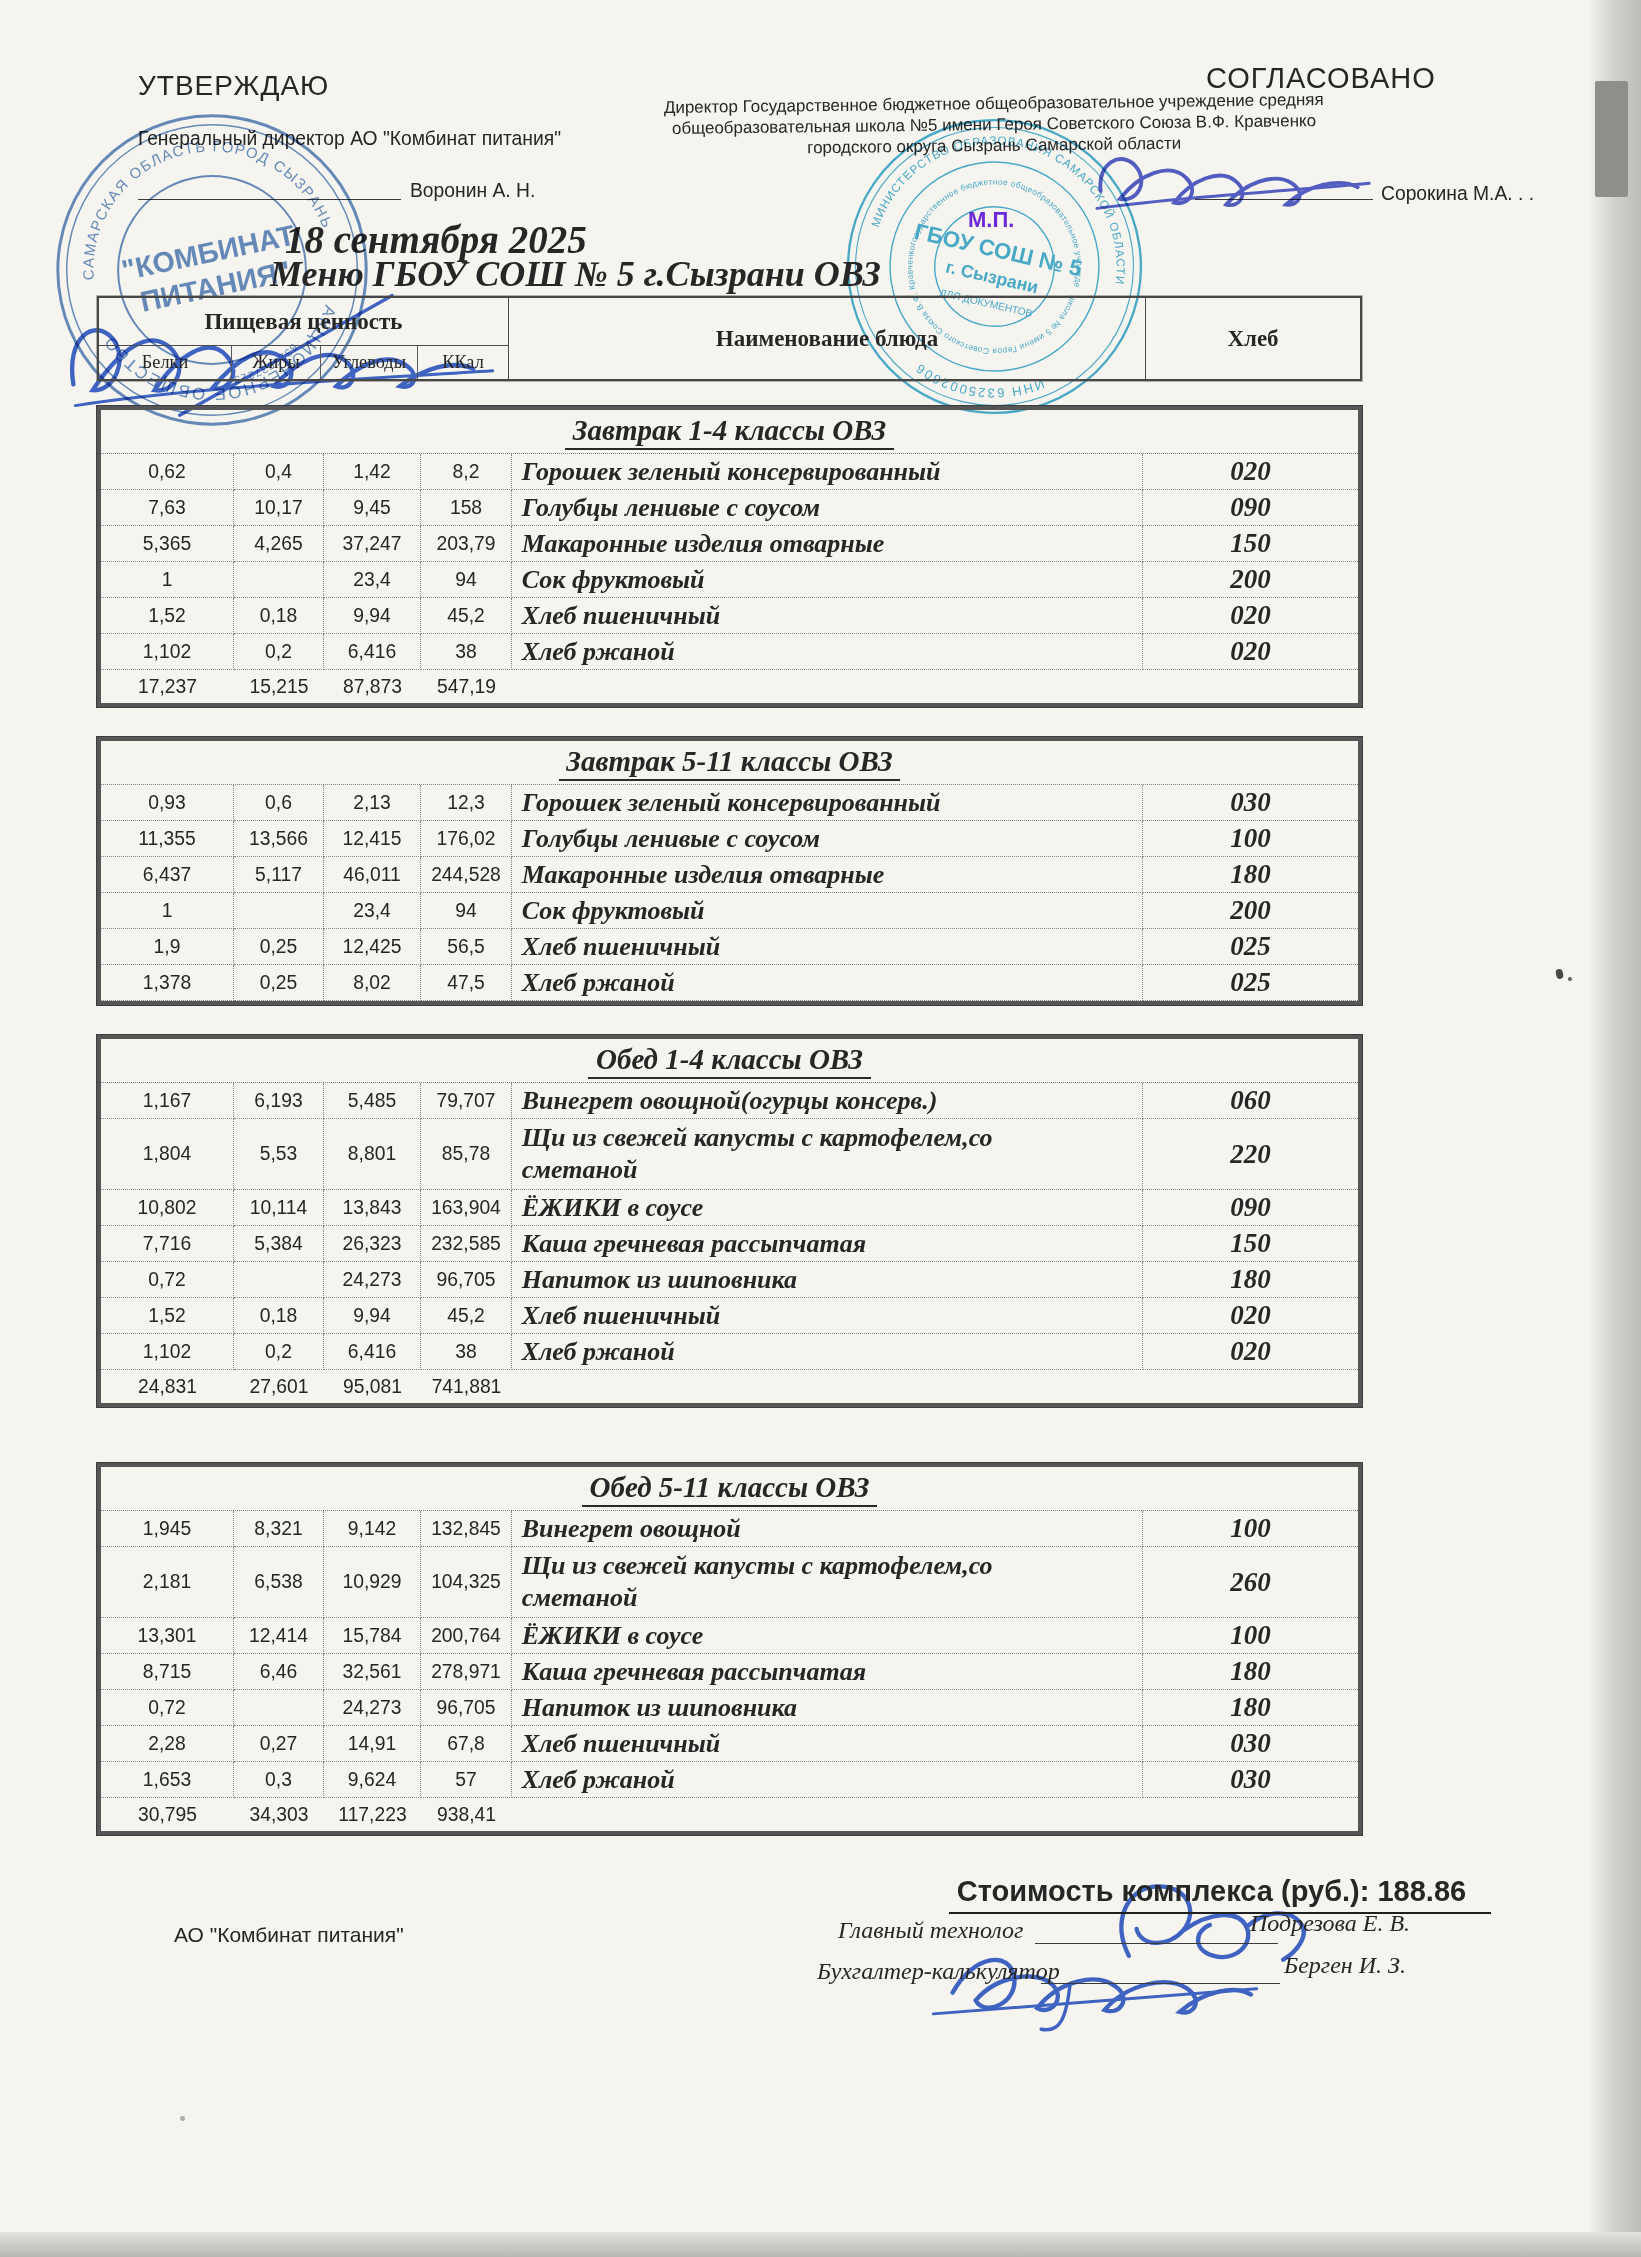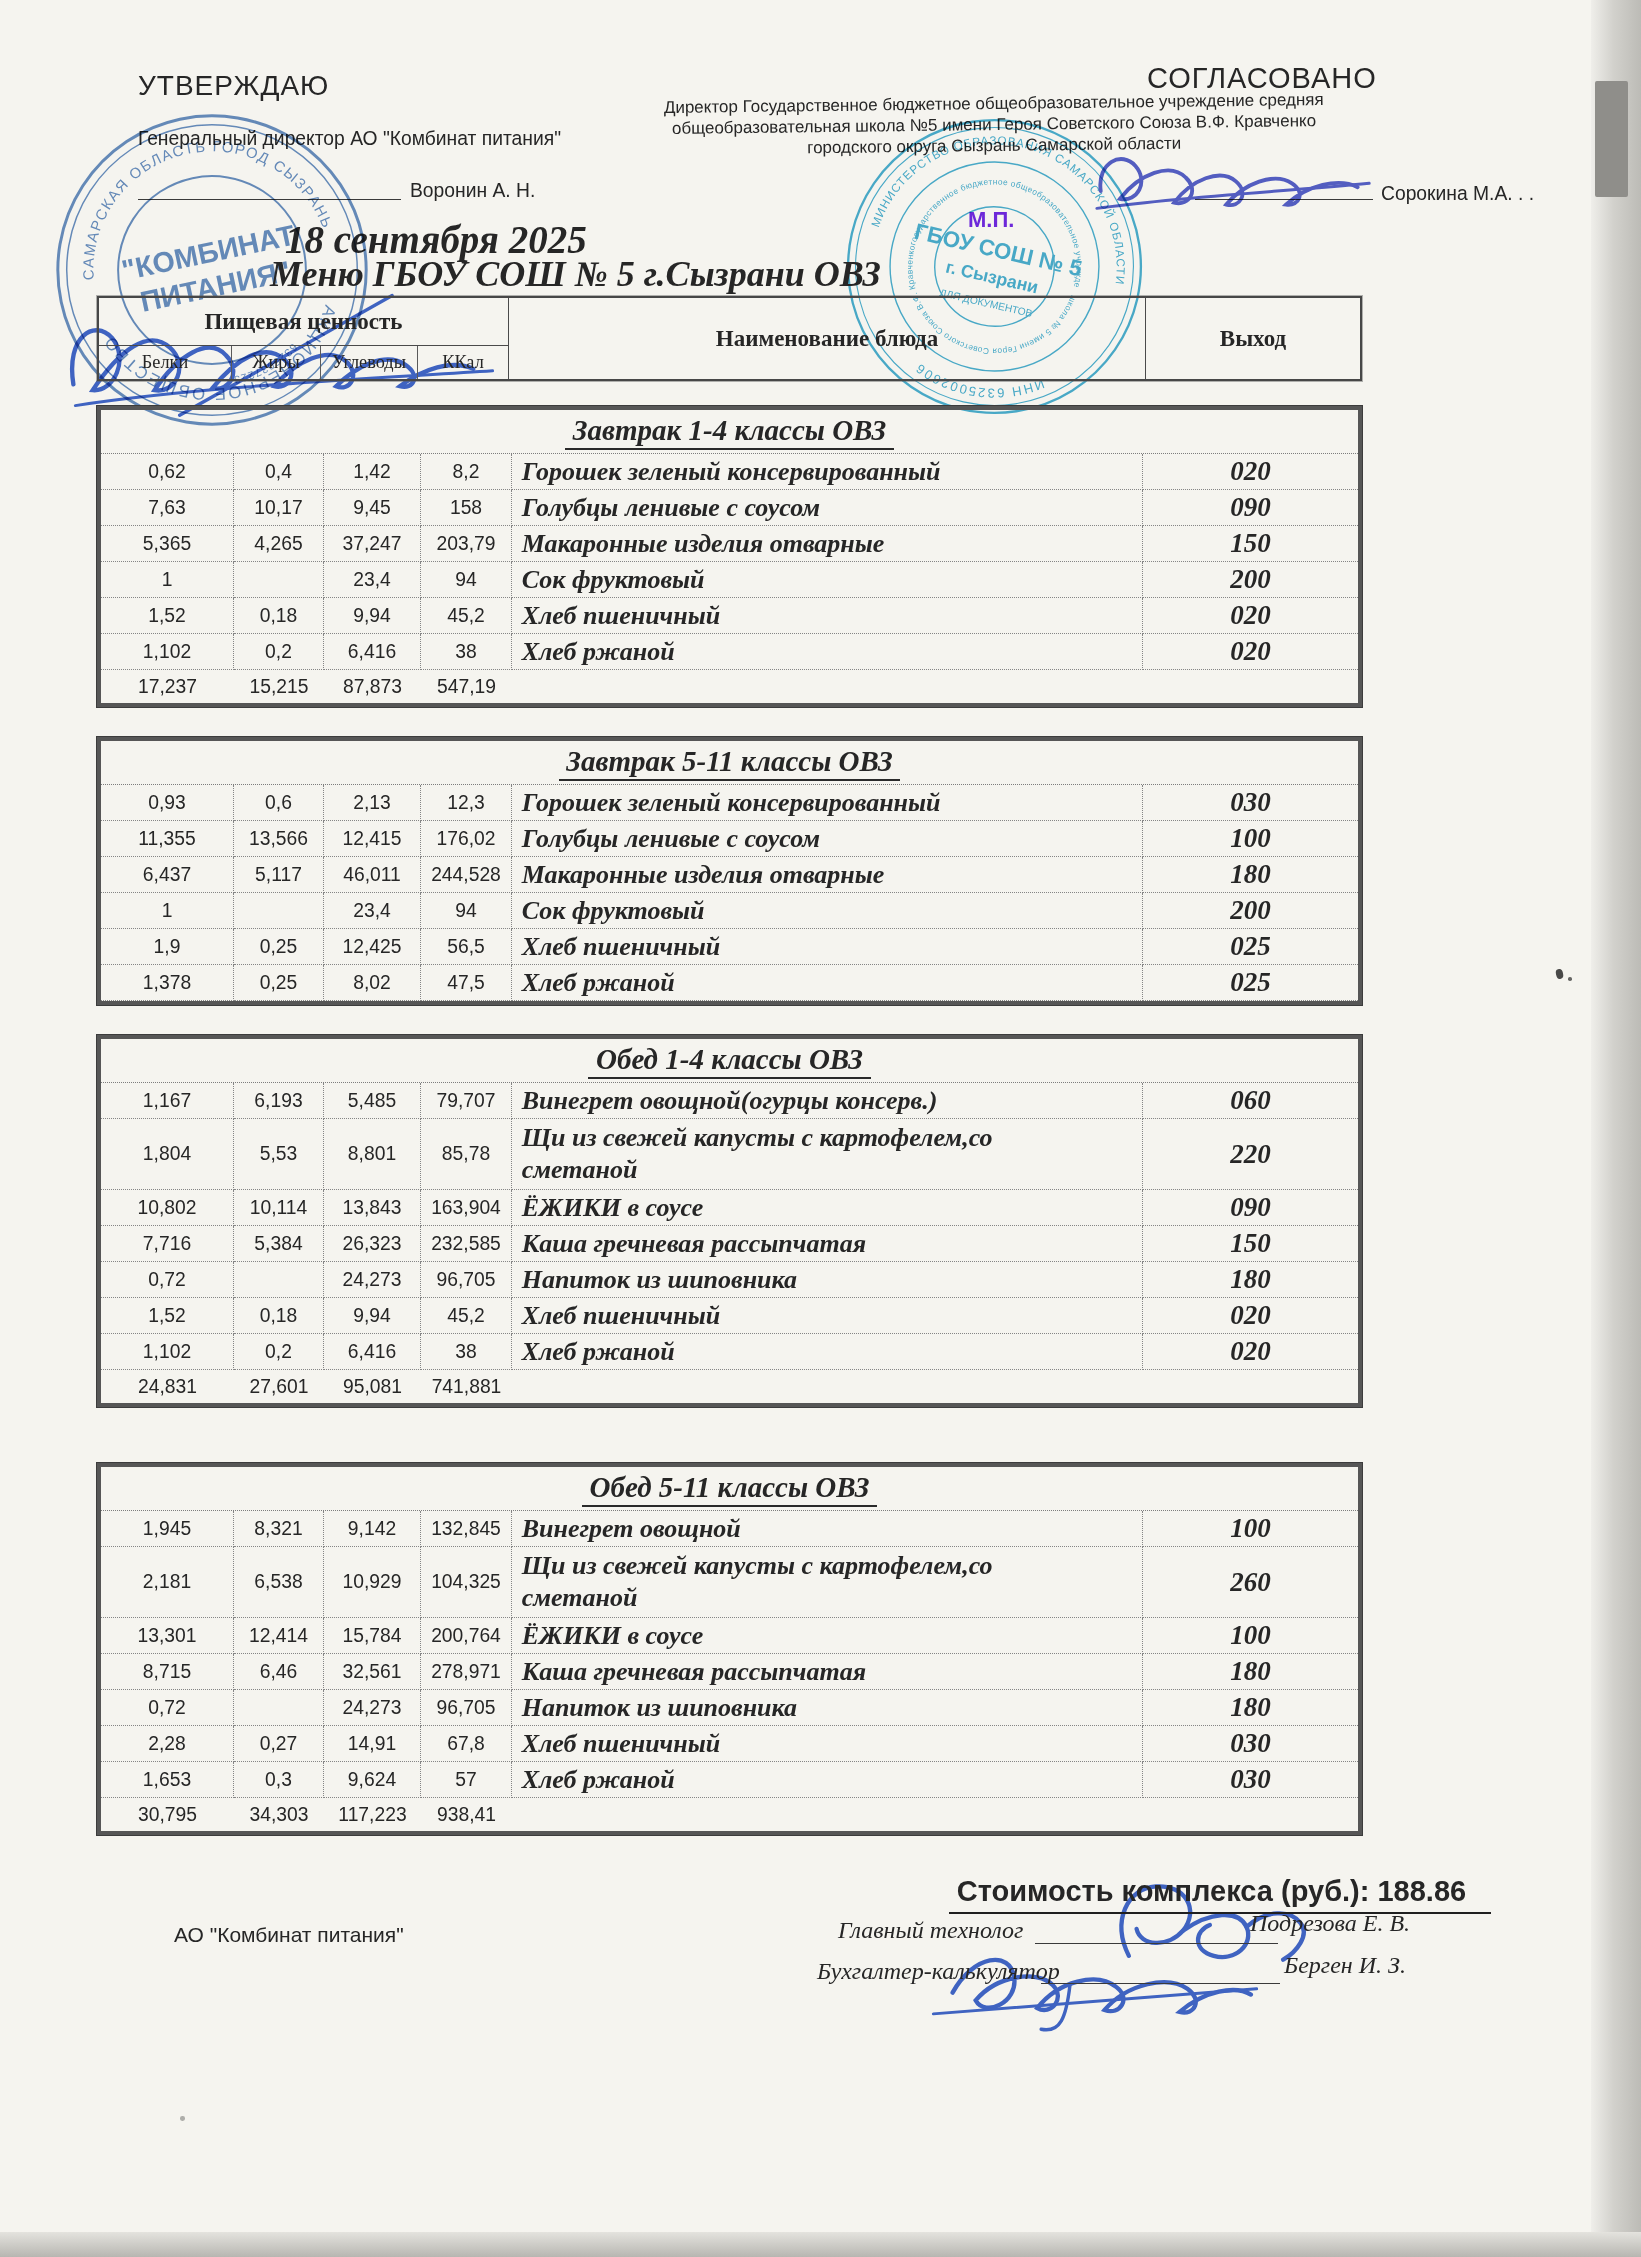--- a/index.html
+++ b/index.html
@@ -12,21 +12,21 @@
   .page{position:relative;width:1641px;height:2257px;overflow:hidden;background:var(--paper);}
   .abs{position:absolute;}
   .serif{font-family:"Liberation Serif","DejaVu Serif",serif;}
 
   
   .h-approve-left{left:138px;top:70px;font-size:28px;letter-spacing:1px;}
   .h-dir-line{left:138px;top:128px;font-size:19.3px;}
   .sig-line-left{left:138px;top:199px;width:263px;border-bottom:1.9px solid #3a3a3a;height:0;}
   .h-voronin{left:410px;top:180px;font-size:19.3px;}
   .h-date{left:285px;top:217px;font-weight:bold;font-style:italic;font-size:39px;text-align:right;}
-  .h-agree{left:1147px;top:62px;font-size:29px;letter-spacing:1px;}
+  .h-agree{left:1206px;top:62px;font-size:29px;letter-spacing:1px;}
   .h-org{left:606px;top:93px;width:776px;text-align:center;font-size:17px;line-height:21px;transform:rotate(-0.7deg);}
   .sig-line-right{left:1195px;top:199px;width:178px;border-bottom:1.9px solid #3a3a3a;height:0;}
   .h-sorokina{left:1381px;top:183px;font-size:19.3px;white-space:nowrap;}
   .h-mp{left:968px;top:207px;font-size:22px;font-weight:bold;color:#6d28d9;}
   .doc-title{left:270px;top:253px;width:966px;text-align:left;font-weight:bold;font-style:italic;font-size:36px;}
 
   
   .stamp{mix-blend-mode:multiply;opacity:.8;}
   .stamp-left{left:44px;top:102px;width:336px;height:336px;}
   .stamp-right{left:836px;top:108px;width:317px;height:317px;}
@@ -205,21 +205,21 @@
     <div class="ht-left">
       <div class="ht-nutrition">Пищевая ценность</div>
       <div class="ht-subcols">
         <span class="ht-b">Белки</span>
         <span class="ht-f">Жиры</span>
         <span class="ht-c">Углеводы</span>
         <span class="ht-k">ККал</span>
       </div>
     </div>
     <div class="ht-dish">Наименование блюда</div>
-    <div class="ht-out">Выход</div>
+    <div class="ht-out">Хлеб</div>
   </div>
 
   <div class="sections">
       <div class="menu-section">
     <div class="section-title-row">
       <span class="section-title">Завтрак 1-4 классы ОВЗ</span>
     </div>
     <div>
           <div class="data-row">
     <span class="cell b">0,62</span>

